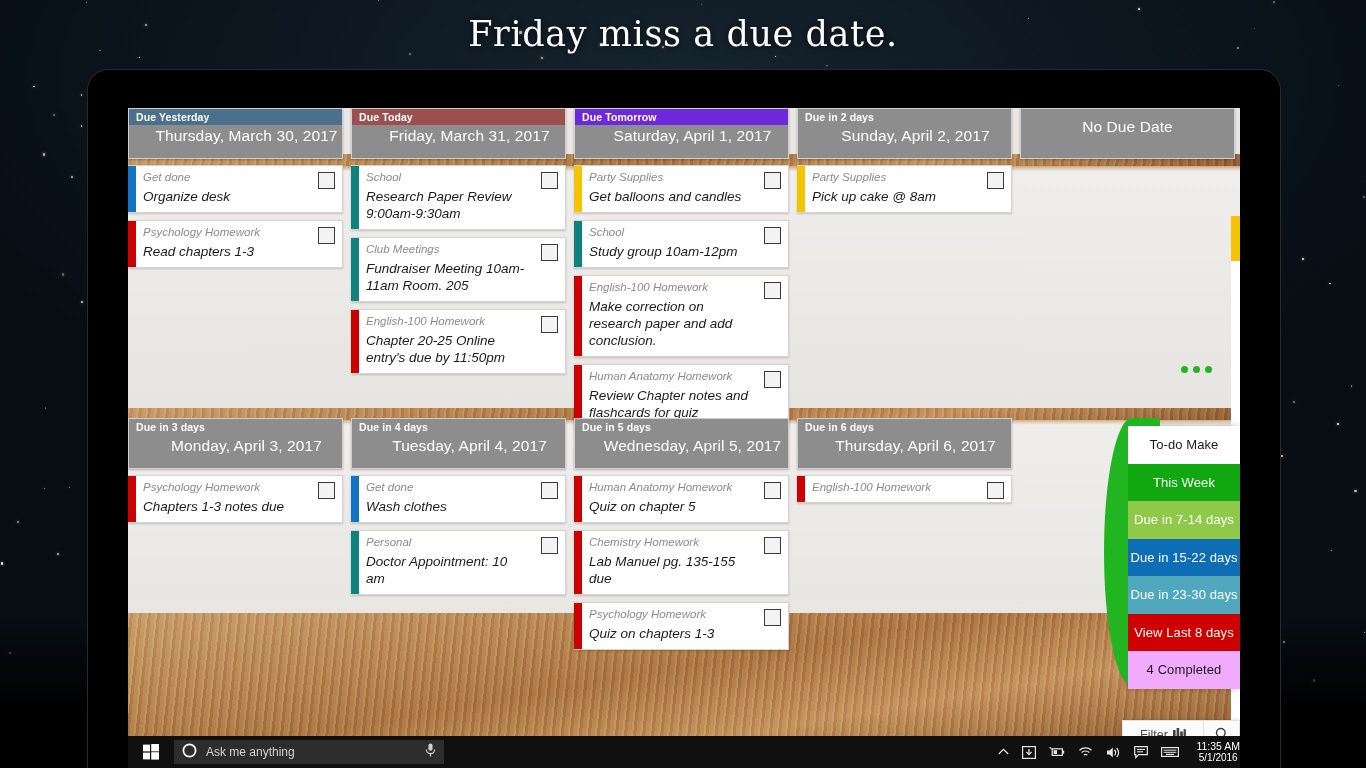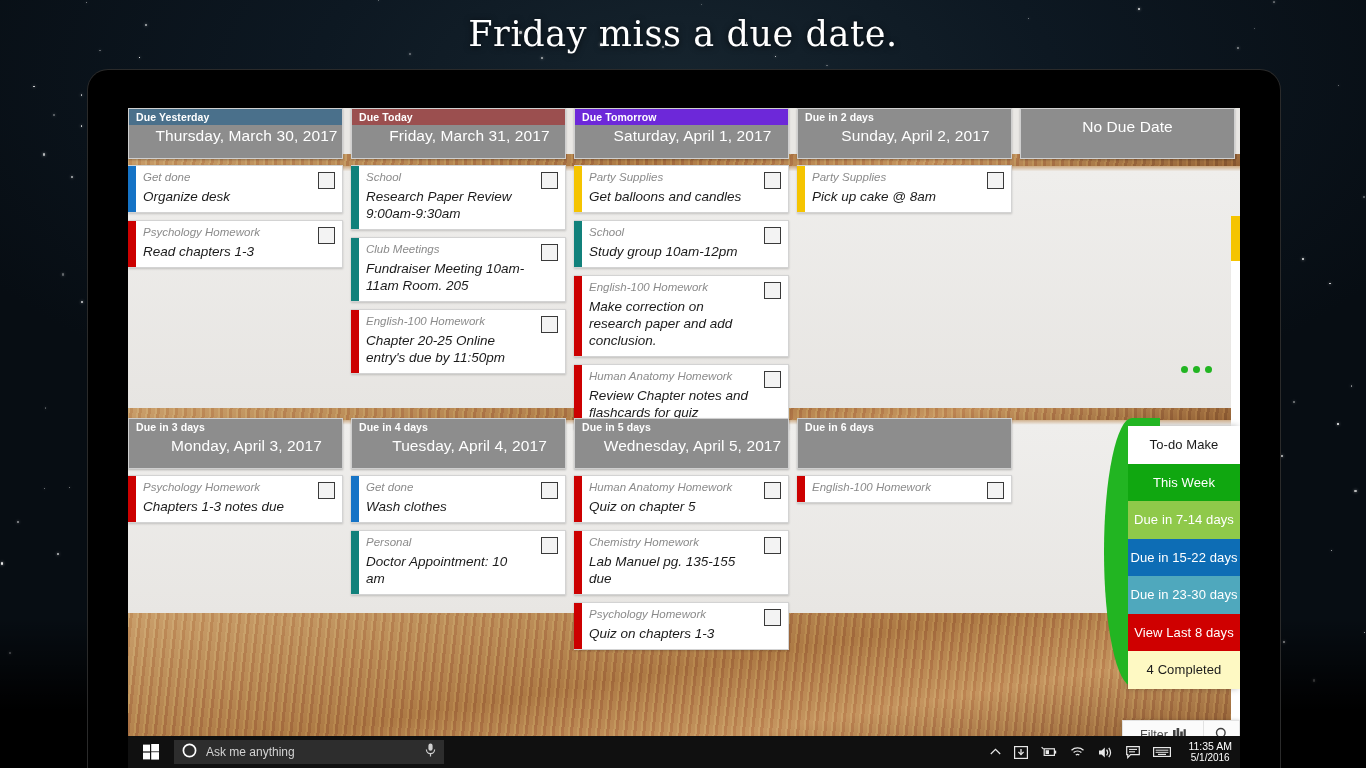--- a/index.html
+++ b/index.html
@@ -169,21 +169,21 @@
   #taskbar {
     position: absolute; left: 0; bottom: 0; width: 1112px; height: 32px;
     background: #101010; display: flex; align-items: center; z-index: 20;
   }
   #start-button { width: 46px; height: 32px; display:flex; align-items:center; justify-content:center; }
   #cortana-box {
     width: 270px; height: 24px; background: #2d2d2d;
     display: flex; align-items: center; padding: 0 8px; gap: 9px;
   }
   #cortana-text { color: #d2d2d2; font-size: 12px; flex: 1 1 auto; }
-  #tray { margin-left: auto; display: flex; align-items: center; gap: 13px; padding-right: 8px; }
+  #tray { margin-left: auto; display: flex; align-items: center; gap: 13px; padding-right: 0; }
   #tray .tray-ico { color: #e8e8e8; display:flex; align-items:center; }
   #clock { color: #fff; font-size: 10.5px; line-height: 12px; text-align: center; padding-left: 4px; }
   #clock div:last-child { font-size: 10px; }
 </style>
 </head>
 <body>
 
 <div id="backdrop">
   <div id="stars">
       <div class="star" style="width: 1.93226px; height: 1.93226px; left: 1227.32px; top: 635.093px; opacity: 0.92;"></div>
@@ -620,20 +620,21 @@
                   <div class="card-cat">Psychology Homework</div>
                   <div class="card-text">Quiz on chapters 1-3</div>
                   <div class="card-check"></div>
                 </div>
               </div>
             </div>
           </div>
           <div class="col" style="left: 669px; width: 215px;">
             <div class="col-header" style="height: 51px;">
               <div class="col-tag tag-plain">Due in 6 days</div>
+              <div class="col-date">Thursday, April 6, 2017</div>
             </div>
             <div style="margin-top: 6px;">
               <div class="card">
                 <div class="card-stripe" style="background: rgb(204, 0, 0);"></div>
                 <div class="card-body">
                   <div class="card-cat">English-100 Homework</div>
                   <div class="card-check"></div>
                 </div>
               </div>
             </div>
@@ -647,21 +648,21 @@
     </div>
 
     <div id="flyout">
       <div id="flyout-arc"></div>
     <div class="flyout-item" style="background: rgb(255, 255, 255); color: rgb(27, 27, 27);">To-do Make</div>
         <div class="flyout-item" style="background: rgb(16, 167, 16); color: rgb(255, 255, 255);">This Week</div>
         <div class="flyout-item" style="background: rgb(143, 201, 74); color: rgb(255, 255, 255);">Due in 7-14 days</div>
         <div class="flyout-item" style="background: rgb(13, 109, 181); color: rgb(255, 255, 255);">Due in 15-22 days</div>
         <div class="flyout-item" style="background: rgb(79, 168, 189); color: rgb(255, 255, 255);">Due in 23-30 days</div>
         <div class="flyout-item" style="background: rgb(207, 0, 0); color: rgb(255, 255, 255);">View Last 8 days</div>
-        <div class="flyout-item" style="background: #fef9c3; color: rgb(27, 27, 27);">4 Completed</div>
+        <div class="flyout-item" style="background: #f0abfc; color: rgb(27, 27, 27);">4 Completed</div>
       </div>
     <div id="flyout-dots">
       <i></i>
       <i></i>
       <i></i>
     </div>
 
     <a id="settings-link" href="#">Settings</a>
 
     <div id="bottom-buttons">

